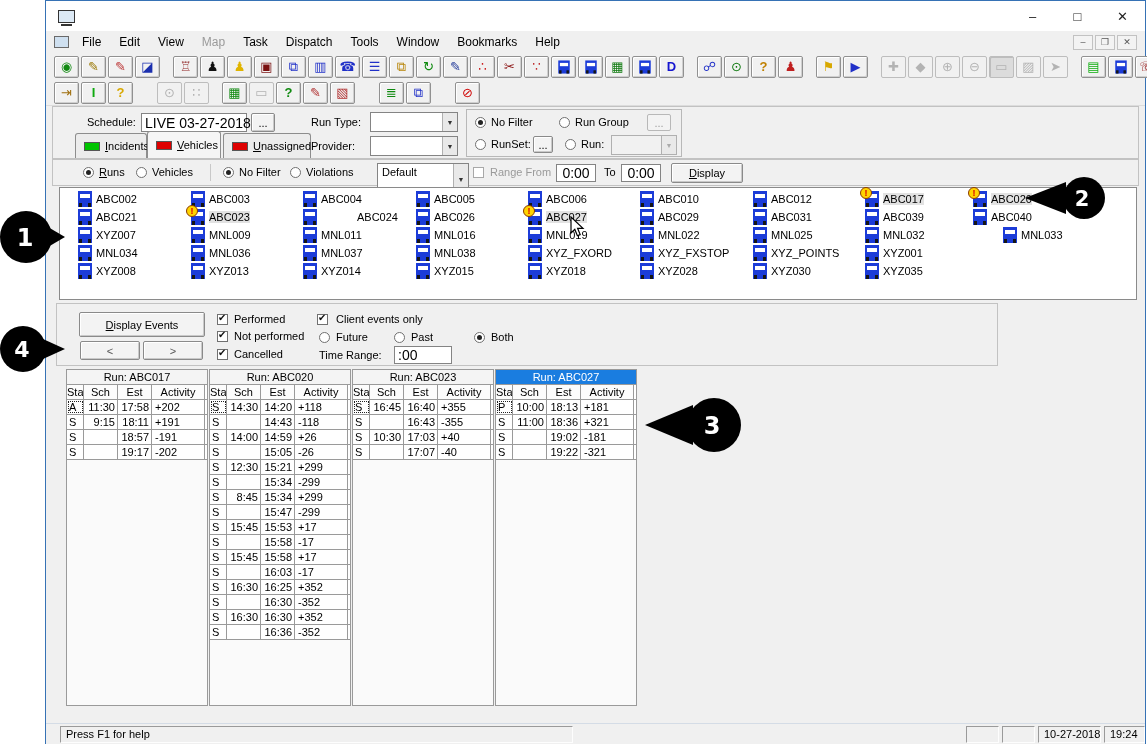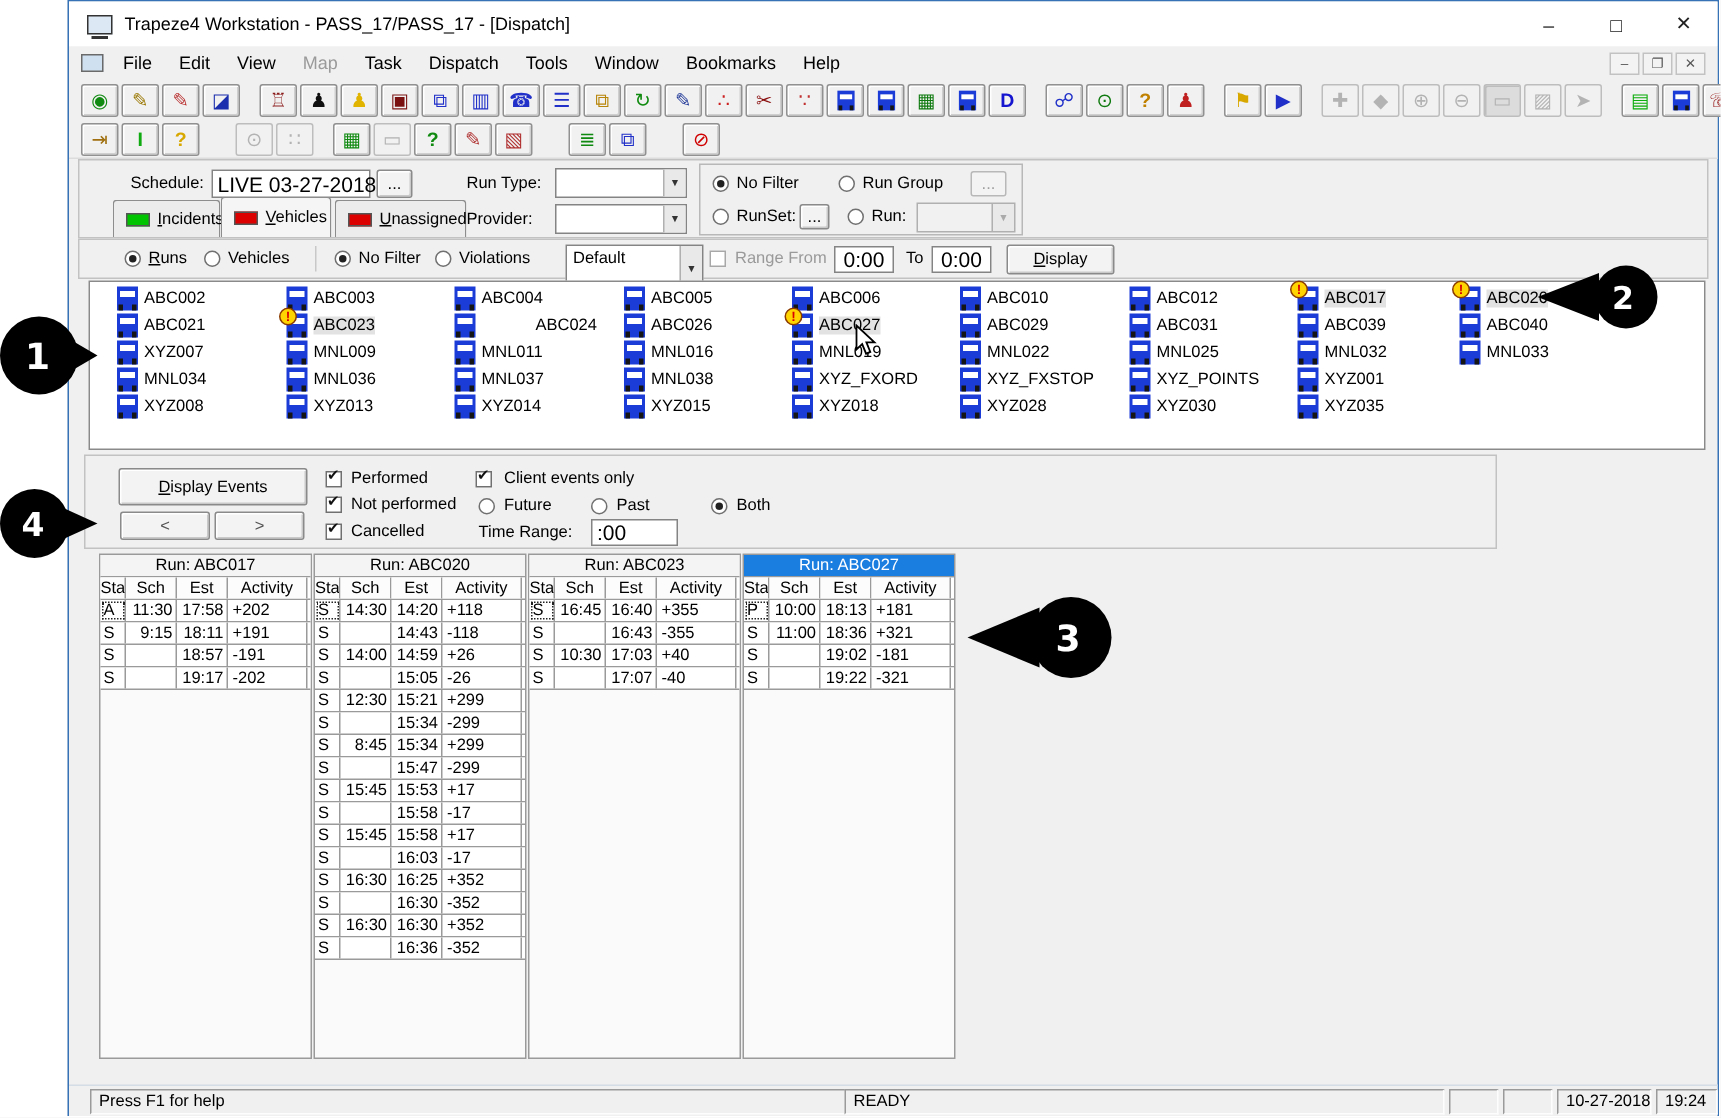--- a/index.html
+++ b/index.html
@@ -91,21 +91,20 @@
 .callout text{font-family:"DejaVu Sans",sans-serif;font-weight:bold;fill:#fff}
 .cursor{position:absolute;z-index:60}
 </style>
 </head>
 <body>
 
 <div class="window">
 
   <div class="titlebar">
     <span class="app-icon"></span>
-    <span class="title-text">Trapeze4 Workstation - PASS_17/PASS_17 - [Dispatch]</span>
     <span class="win-controls">
       <span class="win-btn">–</span>
       <span class="win-btn">□</span>
       <span class="win-btn">✕</span>
     </span>
   </div>
 
   <div class="menubar">
     <span class="mdi-icon"></span>
     <span id="menu-items" style="display:flex">
@@ -635,21 +634,21 @@
           <span class="warn">!</span>
         </span>
         <span class="grid-lbl hl">ABC020</span>
       </div>
       <div class="grid-item" style="left: 913px; top: 21px;">
         <span class="icon-wrap">
           <span class="bus"></span>
         </span>
         <span class="grid-lbl">ABC040</span>
       </div>
-      <div class="grid-item" style="left: 913px; top: 39px;">
+      <div class="grid-item" style="left: 943px; top: 39px;">
         <span class="icon-wrap">
           <span class="bus"></span>
         </span>
         <span class="grid-lbl">MNL033</span>
       </div>
     </div>
 
   <div class="eventspanel">
     <div class="btn" style="left:22px;top:8px;width:126px;height:25px">
         <span class="acc">Display Events</span>
@@ -882,21 +881,20 @@
           <div class="t-cell c0">S</div>
           <div class="t-cell c1"></div>
           <div class="t-cell c2">19:22</div>
           <div class="t-cell c3">-321</div>
         </div>
       </div>
     </div>
 
   <div class="statusbar" id="statusbar">
       <div class="sb-panel" style="left: 14px; width: 513px;">Press F1 for help</div>
-      <div class="sb-panel" style="left: 517px; width: 400px;">READY</div>
       <div class="sb-panel" style="left: 920px; width: 33px;"></div>
       <div class="sb-panel" style="left: 956px; width: 33px;"></div>
       <div class="sb-panel" style="left: 992px; width: 63px;">10-27-2018</div>
       <div class="sb-panel" style="left: 1058px; width: 41px;">19:24</div>
     </div>
 </div>
 
 <div class="callout" style="left:0;top:208px">
   <svg width="66" height="58" viewBox="0 0 66 58">
       <circle cx="26" cy="29" r="26" fill="#000"></circle>

